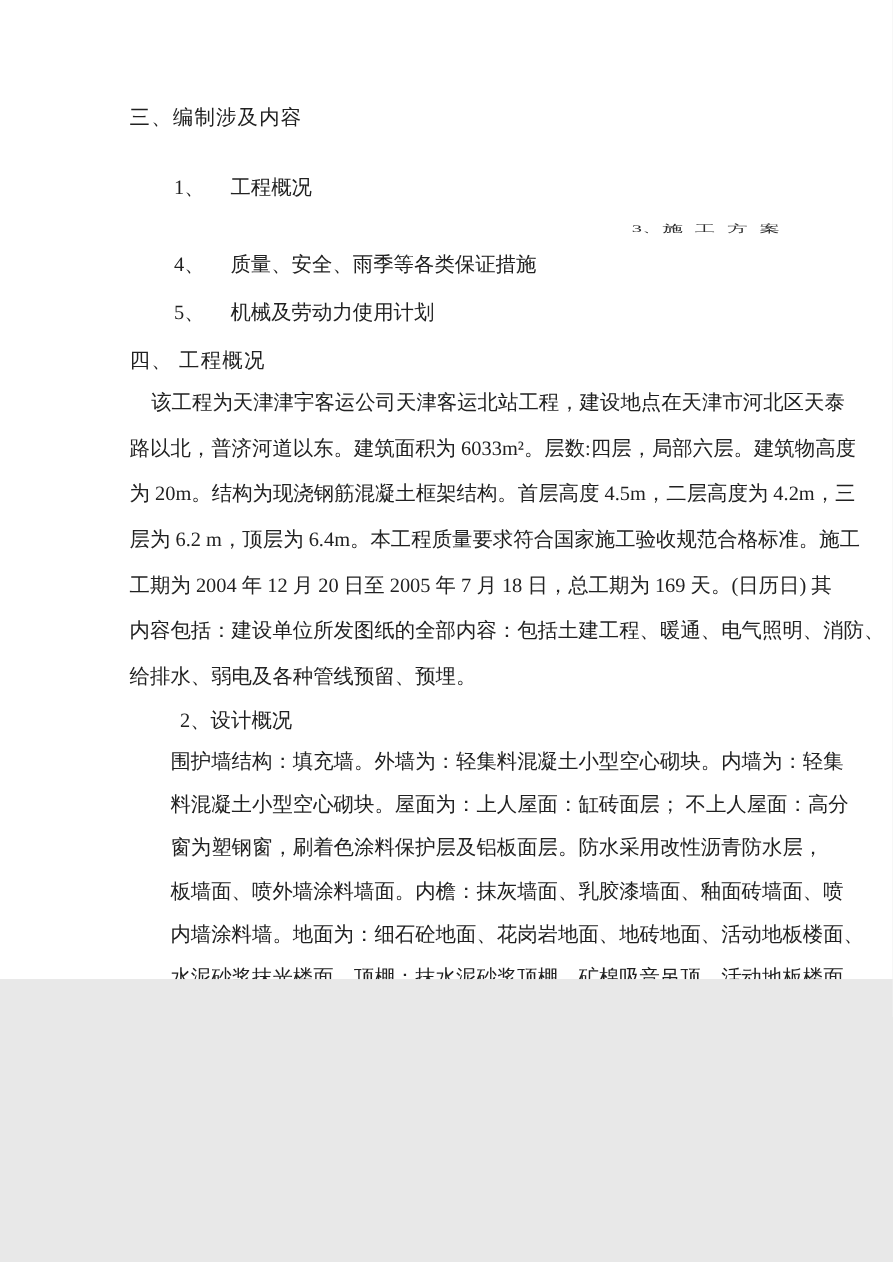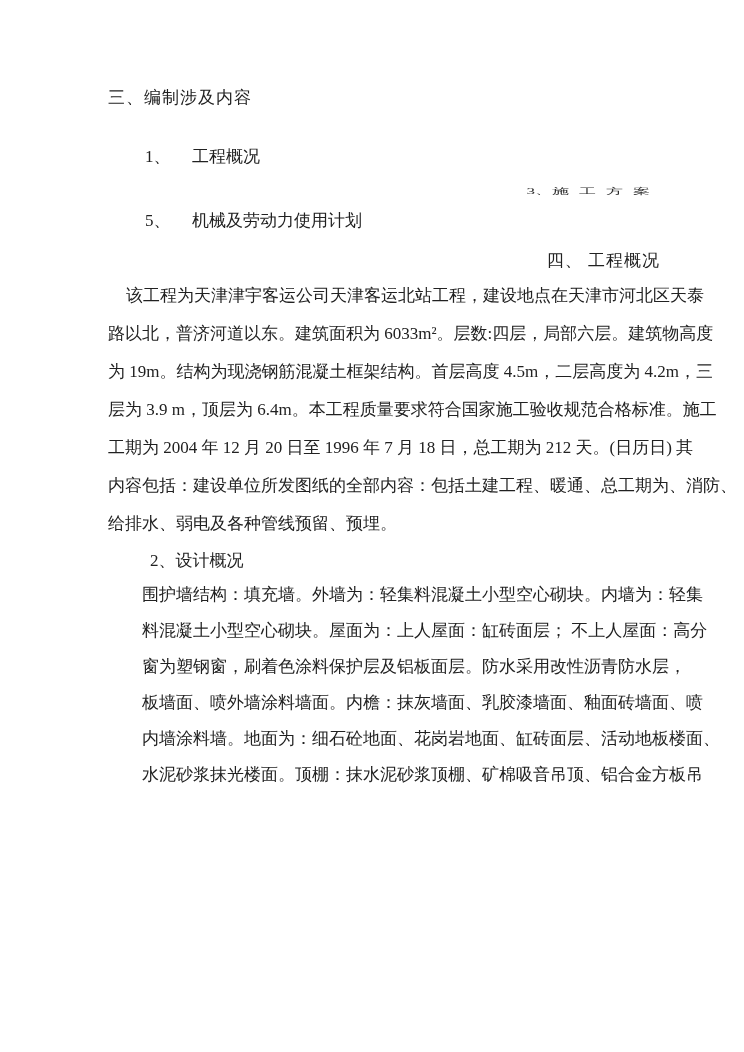--- a/index.html
+++ b/index.html
@@ -1,18 +1,18 @@
 <!DOCTYPE html>
 <html><head>
 <meta charset="utf-8">
 <style>
   html,body{margin:0;padding:0;background:#e8e8e8;}
   .page{
     position:relative;
-    width:744px;height:1052px;
+    width:744px;height:816px;
     background:#ffffff;
     overflow:hidden;
     font-family:"Liberation Serif","DejaVu Serif",serif;
     color:#212121;
     font-size:17px;
   }
   .doc{position:absolute;left:108px;top:86px;width:552px;}
 
   .sec-heading{font-size:17px;line-height:24px;letter-spacing:1px;}
 
@@ -20,21 +20,21 @@
   .toc-item{line-height:24px;margin-bottom:16px;white-space:nowrap;}
   .toc-item .num{display:inline-block;min-width:47px;}
   .toc-item.squished{height:15px;margin-bottom:9px;overflow:hidden;text-align:right;}
   .toc-item.squished .squish-inner{
     transform:scaleY(0.5);
     transform-origin:top left;
     color:#2e2e2e;
   }
   .toc-item.squished .label{letter-spacing:10px;}
 
-  .h4{margin-top:7px;line-height:24px;letter-spacing:1px;text-align:right;}
+  .h4{margin-top:7px;line-height:24px;letter-spacing:1px;}
   .sub-heading{margin:10px 0 0 37px;line-height:24px;}
   .sub-heading.design{margin-left:42px;margin-top:6px;}
 
   .para{margin-top:4px;}
   .para .line{
     height:38px;line-height:38px;
     text-align:justify;text-align-last:justify;
     white-space:nowrap;
   }
   .para .line.indent1{padding-left:18px;}
@@ -55,42 +55,45 @@
     <div class="toc">
       <div class="toc-item">
         <span class="num">1、</span><span class="label">工程概况</span>
       </div>
       <div class="toc-item squished">
         <div class="squish-inner">
           <span class="num">3、</span><span class="label">施工方案</span>
         </div>
       </div>
       <div class="toc-item">
+        <span class="num">4、</span><span class="label">质量、安全、雨季等各类保证措施</span>
+      </div>
+      <div class="toc-item">
         <span class="num">5、</span><span class="label">机械及劳动力使用计划</span>
       </div>
     </div>
 
     <div class="sec-heading h4">四、 工程概况</div>
 
 
     <div class="para building">
       <div class="line indent1">该工程为天津津宇客运公司天津客运北站工程，建设地点在天津市河北区天泰</div>
       <div class="line">路以北，普济河道以东。建筑面积为 6033m²。层数:四层，局部六层。建筑物高度</div>
-      <div class="line">为 19m。结构为现浇钢筋混凝土框架结构。首层高度 4.5m，二层高度为 4.2m，三</div>
-      <div class="line">层为 3.9 m，顶层为 6.4m。本工程质量要求符合国家施工验收规范合格标准。施工</div>
-      <div class="line">工期为 2004 年 12 月 20 日至 1996 年 7 月 18 日，总工期为 212 天。(日历日) 其</div>
-      <div class="line">内容包括：建设单位所发图纸的全部内容：包括土建工程、暖通、总工期为、消防、</div>
+      <div class="line">为 20m。结构为现浇钢筋混凝土框架结构。首层高度 4.5m，二层高度为 4.2m，三</div>
+      <div class="line">层为 6.2 m，顶层为 6.4m。本工程质量要求符合国家施工验收规范合格标准。施工</div>
+      <div class="line">工期为 2004 年 12 月 20 日至 2005 年 7 月 18 日，总工期为 169 天。(日历日) 其</div>
+      <div class="line">内容包括：建设单位所发图纸的全部内容：包括土建工程、暖通、电气照明、消防、</div>
       <div class="line lastline">给排水、弱电及各种管线预留、预埋。</div>
     </div>
 
     <div class="sub-heading design">2、设计概况</div>
 
     <div class="para design">
       <div class="line">围护墙结构：填充墙。外墙为：轻集料混凝土小型空心砌块。内墙为：轻集</div>
       <div class="line">料混凝土小型空心砌块。屋面为：上人屋面：缸砖面层； 不上人屋面：高分</div>
       <div class="line">窗为塑钢窗，刷着色涂料保护层及铝板面层。防水采用改性沥青防水层，</div>
       <div class="line">板墙面、喷外墙涂料墙面。内檐：抹灰墙面、乳胶漆墙面、釉面砖墙面、喷</div>
-      <div class="line">内墙涂料墙。地面为：细石砼地面、花岗岩地面、缸砖面层、活动地板楼面、</div>
-      <div class="line">水泥砂浆抹光楼面。顶棚：抹水泥砂浆顶棚、矿棉吸音吊顶、铝合金方板吊</div>
+      <div class="line">内墙涂料墙。地面为：细石砼地面、花岗岩地面、地砖地面、活动地板楼面、</div>
+      <div class="line">水泥砂浆抹光楼面。顶棚：抹水泥砂浆顶棚、矿棉吸音吊顶、活动地板楼面</div>
     </div>
 
   </div>
 </div>
 
 </body></html>

